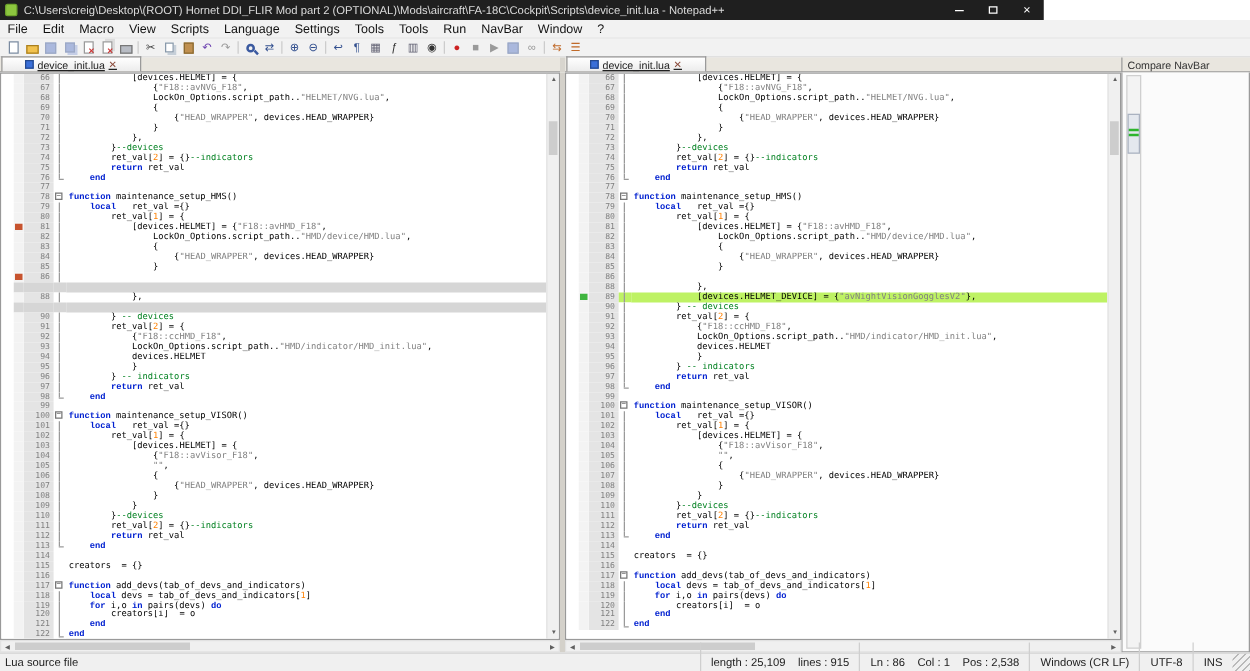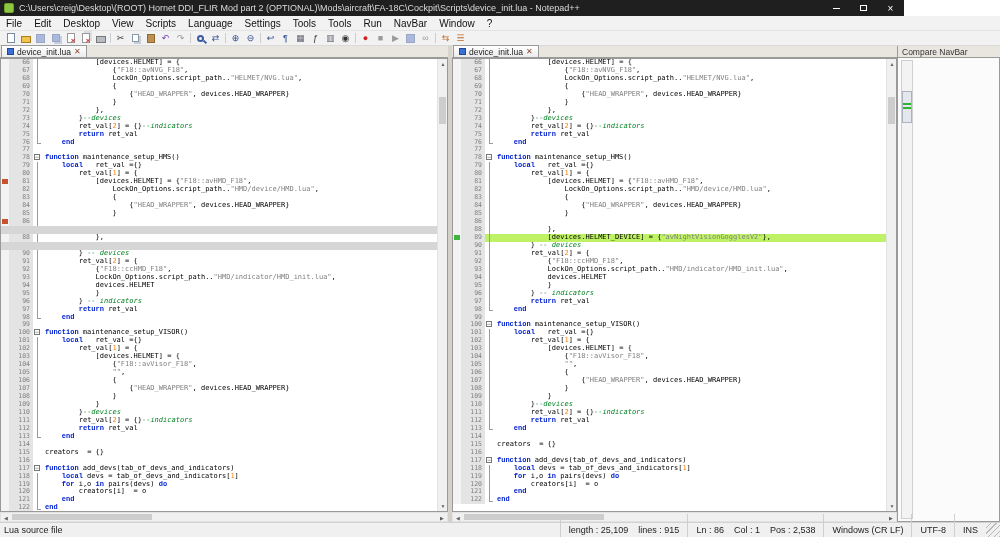--- a/index.html
+++ b/index.html
@@ -1,19 +1,19 @@
 <!DOCTYPE html>
 <html><head>
 <meta charset="utf-8">
 <style>
   *{box-sizing:border-box;margin:0;padding:0;}
   html,body{width:1000px;height:537px;overflow:hidden;background:#fff;
     font-family:"Liberation Sans",sans-serif;-webkit-font-smoothing:antialiased;}
   
-  #titlebar{position:absolute;left:0;top:0;width:904px;height:16px;background:#1f1f1f;
+  #titlebar{position:absolute;left:0;top:0;width:835px;height:16px;background:#1f1f1f;
     color:#e8e8e8;display:flex;align-items:center;font-size:9px;}
   #np-icon{width:10px;height:10px;margin:0 5px 0 4px;background:#8dc63f;border-radius:2px;
     border:1px solid #6ea32c;flex:0 0 auto;}
   #title-text{flex:1;white-space:nowrap;overflow:hidden;text-overflow:ellipsis;color:#dcdcdc;}
   .winbtn{width:27px;height:16px;display:flex;align-items:center;justify-content:center;
     color:#fff;font-size:10px;flex:0 0 auto;}
   .winbtn .min-glyph{width:7px;height:1px;background:#fff;display:block;}
   .winbtn .max-glyph{width:7px;height:6px;border:1px solid #fff;display:block;}
   
   #menubar{position:absolute;left:0;top:16px;width:1000px;height:15px;background:#f2f2f2;
@@ -40,52 +40,52 @@
   .k-find::after{content:"";position:absolute;left:4px;top:4px;width:4px;height:2px;background:#3b5aa0;transform:rotate(45deg);}
   .dim{opacity:.45;}
   .g-dark{color:#333;}.g-blue{color:#33508f;}.g-purple{color:#6a3faf;}
   .g-gray{color:#9a9a9a;}.g-gray2{color:#667;}.g-red{color:#cc2222;}.g-orange{color:#c06a2a;}
   
   .tabbar{position:absolute;top:46px;height:12px;background:#e9e6df;border-bottom:1px solid #9a9a9a;
     display:flex;align-items:flex-end;}
   #tabbar-left{left:0;width:448px;}
   #tabbar-right{left:452px;width:445px;}
   #tabgap{position:absolute;top:46px;left:448px;width:4px;height:12px;background:#d8d5ce;}
-  .tab{display:flex;align-items:center;gap:3px;height:12px;padding:0 5px;margin-left:1px;
+  .tab{display:flex;align-items:center;gap:3px;height:12px;padding:0 18px;margin-left:1px;
     background:linear-gradient(#ffffff,#ececec);border:1px solid #9a9a9a;border-bottom:none;
-    font-size:8.5px;color:#222;}
+    font-size:8.5px;color:#222;text-decoration:underline;}
   .tab-floppy{width:7px;height:7px;background:#3a6fd8;border:1px solid #24498f;flex:0 0 auto;}
   .tab-close{color:#8a4a3a;font-size:8px;line-height:1;}
   #navbar-header{position:absolute;top:46px;left:897px;width:103px;height:12px;background:#e9e6df;
     border-bottom:1px solid #9a9a9a;border-left:1px solid #9a9a9a;font-size:8.5px;color:#333;
     display:flex;align-items:center;padding-left:4px;}
   
   :root{--rh:7.9649px;}
   .pane{position:absolute;top:58px;height:454px;border:1px solid #999;background:#fff;overflow:hidden;}
   #pane-left{left:0;width:448px;}
   #pane-right{left:452px;width:445px;}
-  .lines{position:absolute;left:0;top:0;right:10px;bottom:0;overflow:hidden;background:#fff;}
+  .lines{position:absolute;left:0;top:0;right:10px;bottom:0;overflow:hidden;background:#fff;padding-left:10px;}
   .crow{display:flex;height:var(--rh);line-height:var(--rh);
     font-family:"DejaVu Sans Mono","Liberation Mono",monospace;font-size:7px;}
   .m-mark{width:8px;background:#f3f3f3;flex:0 0 auto;position:relative;}
   .mk{position:absolute;left:1px;top:1px;width:6px;height:5px;display:block;}
   .mk-orange{background:#c7542f;}
   .mk-green{background:#3fb53f;}
   .m-num{width:24px;background:#e4e4e4;color:#808080;flex:0 0 auto;text-align:right;
     padding-right:3px;font-size:6.5px;}
   .m-fold{width:10px;background:#fff;flex:0 0 auto;position:relative;}
   .m-fold.line::before{content:"";position:absolute;left:4px;top:0;bottom:0;width:1px;background:#9a9a9a;}
   .m-fold.corner::before{content:"";position:absolute;left:4px;top:0;height:55%;width:1px;background:#9a9a9a;}
   .m-fold.corner::after{content:"";position:absolute;left:4px;top:55%;width:4px;height:1px;background:#9a9a9a;}
   .foldbox{position:absolute;left:1px;top:0;width:6px;height:6px;border:1px solid #777;background:#fff;
     font-size:6px;line-height:4px;color:#555;text-align:center;}
   .m-code{flex:1;white-space:pre;overflow:hidden;padding-left:2px;color:#000;}
   .kw{color:#0020d0;font-weight:bold;font-family:Liberation Mono, monospace;}
   .st{color:#808080;}
-  .cm{color:#008020;font-style:italic;}
+  .cm{color:#008020;}
   .nm{color:#ff8000;}
   .crow.filler .m-num,.crow.filler .m-fold,.crow.filler .m-code,.crow.filler .m-mark{background:#d6d6d6;}
   .crow.added .m-code,.crow.added .m-fold{background:#bef264;}
   
   .vscroll{position:absolute;right:0;top:0;width:10px;bottom:0;background:#f0f0f0;border-left:1px solid #e2e2e2;}
   .vthumb{position:absolute;left:1px;right:1px;top:38px;height:27px;background:#cdcdcd;}
   .sarrow{position:absolute;left:0;width:10px;height:10px;color:#606060;font-size:5px;
     display:flex;align-items:center;justify-content:center;}
   .sarrow.up{top:0;} .sarrow.down{bottom:0;}
   .hscroll{position:absolute;top:512px;height:10px;background:#f0f0f0;border:1px solid #e2e2e2;}
@@ -124,21 +124,21 @@
       <span class="max-glyph"></span>
     </div>
   <div class="winbtn">
       <span>×</span>
     </div>
 </div>
 
 <div id="menubar">
     <div class="menu-item">File</div>
     <div class="menu-item">Edit</div>
-    <div class="menu-item">Desktop</div>
+    <div class="menu-item">Macro</div>
     <div class="menu-item">View</div>
     <div class="menu-item">Scripts</div>
     <div class="menu-item">Language</div>
     <div class="menu-item">Settings</div>
     <div class="menu-item">Tools</div>
     <div class="menu-item">Tools</div>
     <div class="menu-item">Run</div>
     <div class="menu-item">NavBar</div>
     <div class="menu-item">Window</div>
     <div class="menu-item">?</div>

